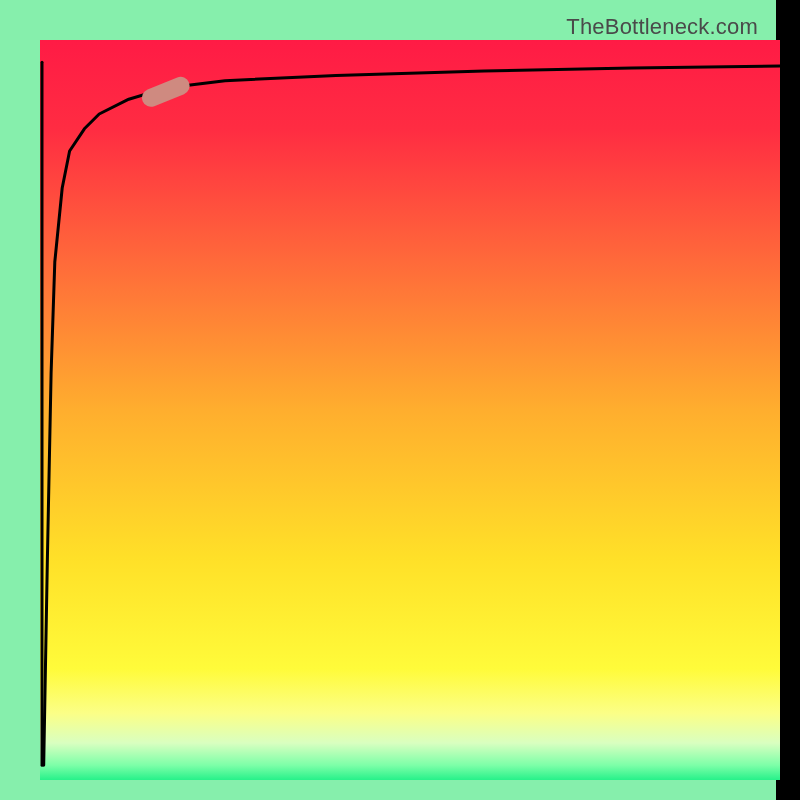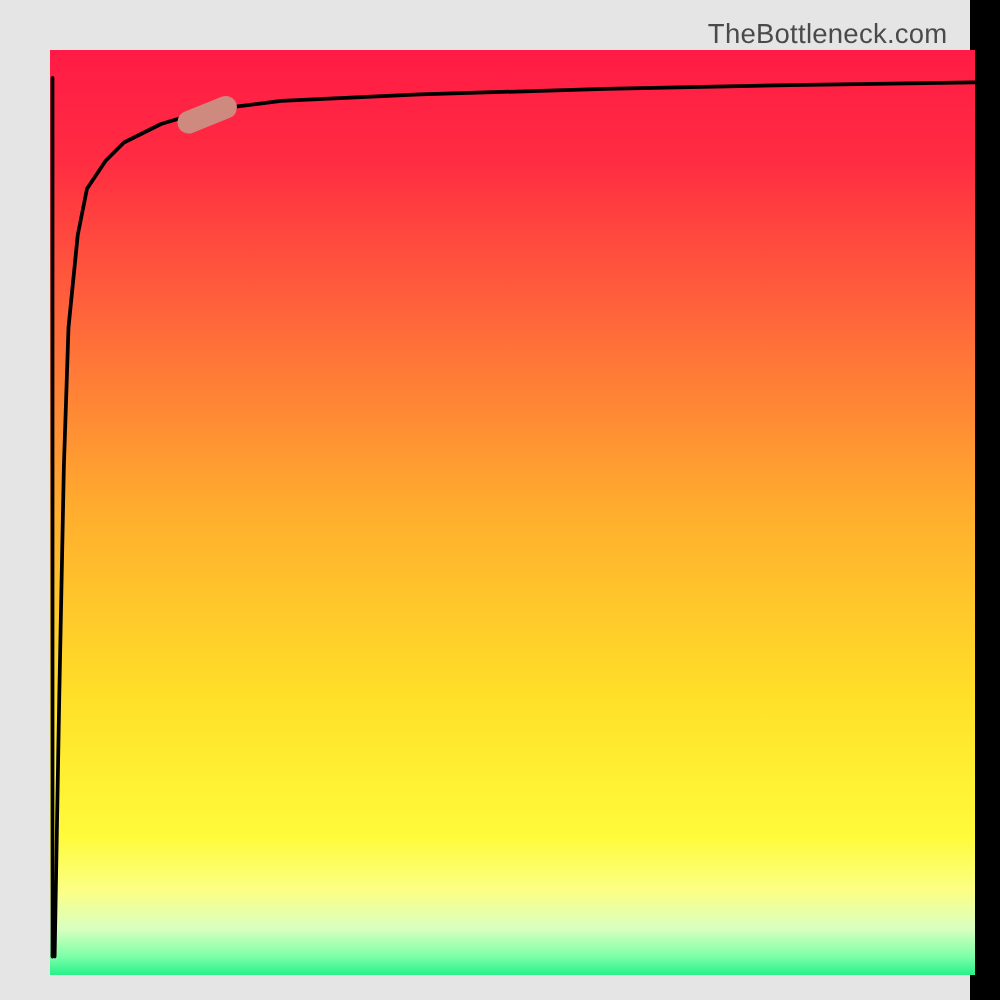--- a/index.html
+++ b/index.html
@@ -7,21 +7,21 @@
     padding: 0;
     width: 800px;
     height: 800px;
     background: #000;
     overflow: hidden;
   }
   .stage {
     position: relative;
     width: 776px;
     height: 800px;
-    background: #e5e5e5;
+    background: #86efac;
   }
   .plot-area {
     position: absolute;
     left: 40px;
     top: 40px;
     width: 740px;
     height: 740px;
     overflow: hidden;
   }
   .gradient {

